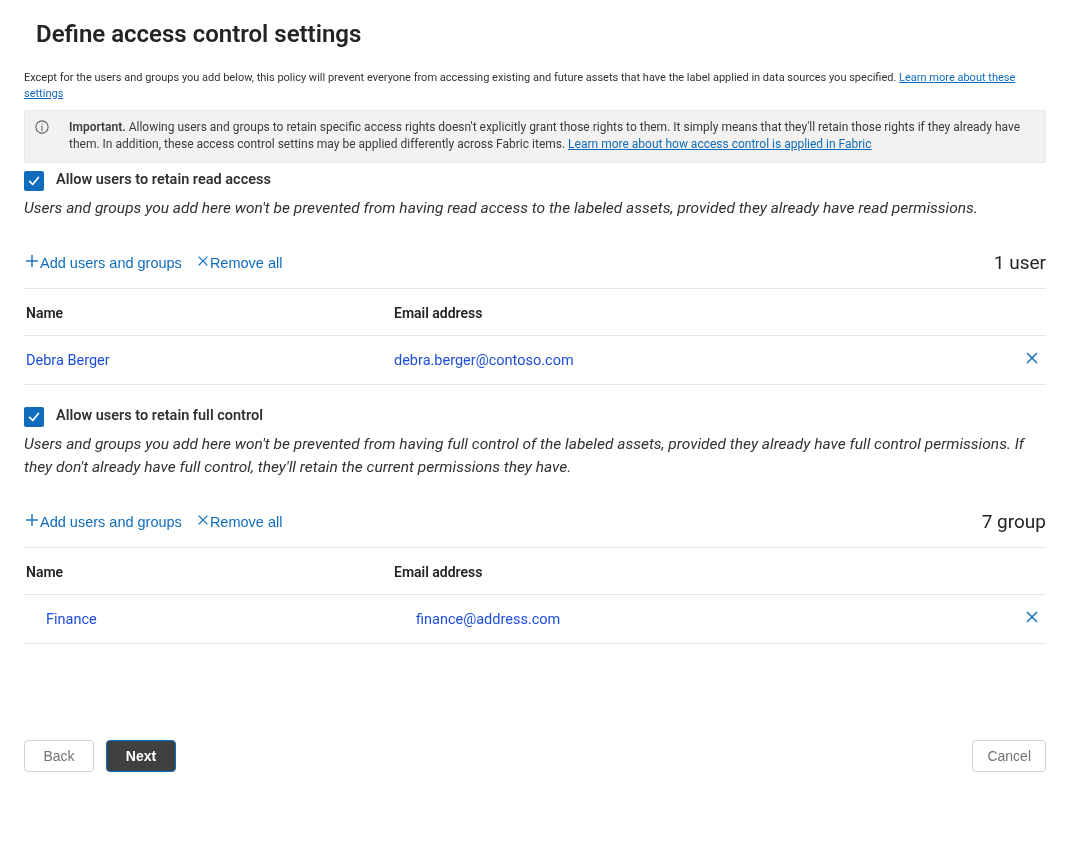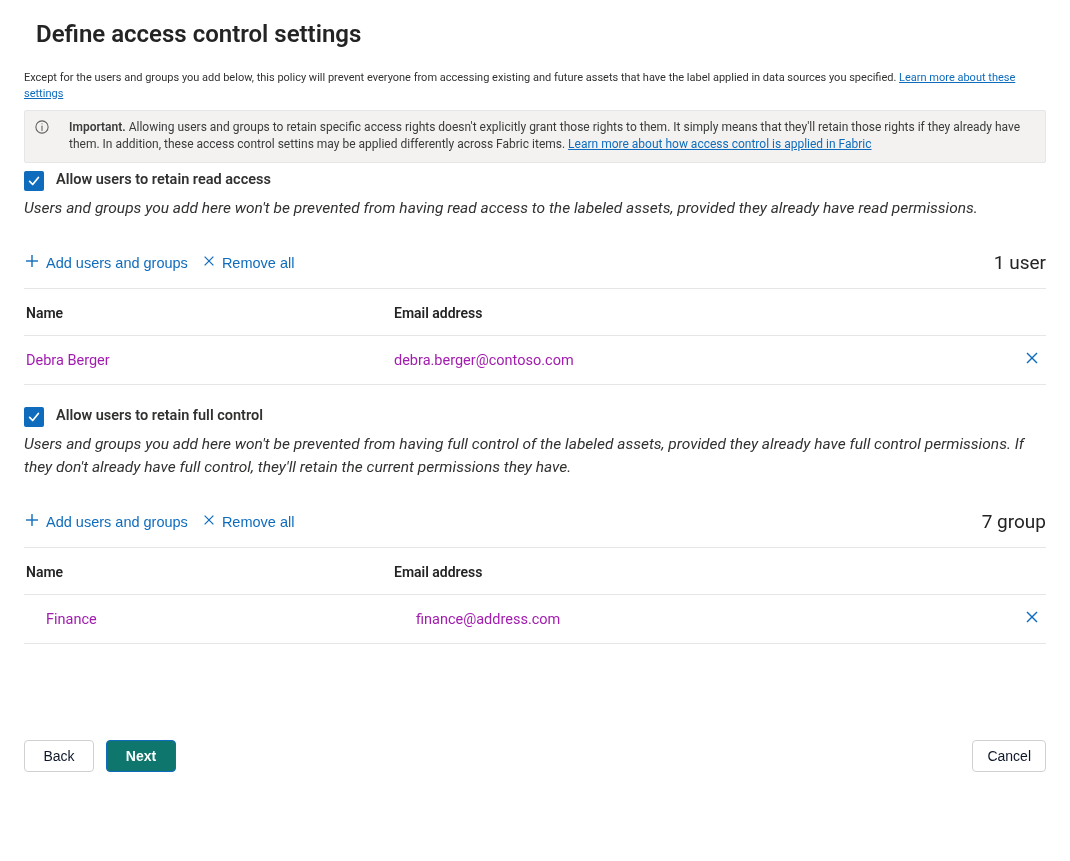--- a/index.html
+++ b/index.html
@@ -71,21 +71,20 @@
   }
   .toolbar {
     display: flex;
     align-items: center;
     padding: 4px 0 14px 0;
     border-bottom: 1px solid #e6e6e6;
   }
   .link-button {
     display: inline-flex;
     align-items: center;
-    gap: 6px;
     color: #0f6cbd;
     font-size: 14.5px;
     cursor: pointer;
     padding: 0;
     background: none;
     border: none;
   }
   .link-button svg { color: #0f6cbd; }
   .toolbar-spacer { flex: 1; }
   .toolbar-count { font-size: 19px; color: #242424; }
@@ -98,21 +97,21 @@
     font-weight: 600;
     font-size: 14px;
     color: #242424;
     padding: 16px 0 14px 0;
     border-bottom: 1px solid #e6e6e6;
   }
   .tbl td {
     padding: 14px 0;
     border-bottom: 1px solid #e6e6e6;
     font-size: 14.5px;
-    color: #a21caf;
+    color: #1d4ed8;
   }
   .col-name { width: 370px; padding-left: 2px !important; margin-left: 32px; }
   .col-email { }
   .col-act  { width: 48px; text-align: right; padding-right: 6px !important; }
   .row-remove {
     cursor: pointer;
     display: inline-flex;
     color: #0f6cbd;
   }
   .section-gap { height: 16px; }
@@ -130,24 +129,24 @@
     font-size: 14px;
     border-radius: 4px;
     cursor: pointer;
     display: inline-flex;
     align-items: center;
     justify-content: center;
   }
   .btn-outline {
     background: #fff;
     border: 1px solid #d1d1d1;
-    color: #0f172a;
+    color: #737373;
   }
   .btn-primary {
-    background: #0f766e;
+    background: #404040;
     border: 1px solid #0f6cbd;
     color: #fff;
     font-weight: 600;
   }
   .footer-spacer { flex: 1; }
 </style>
 </head>
 <body>
 
 <h1>Define access control settings</h1>

